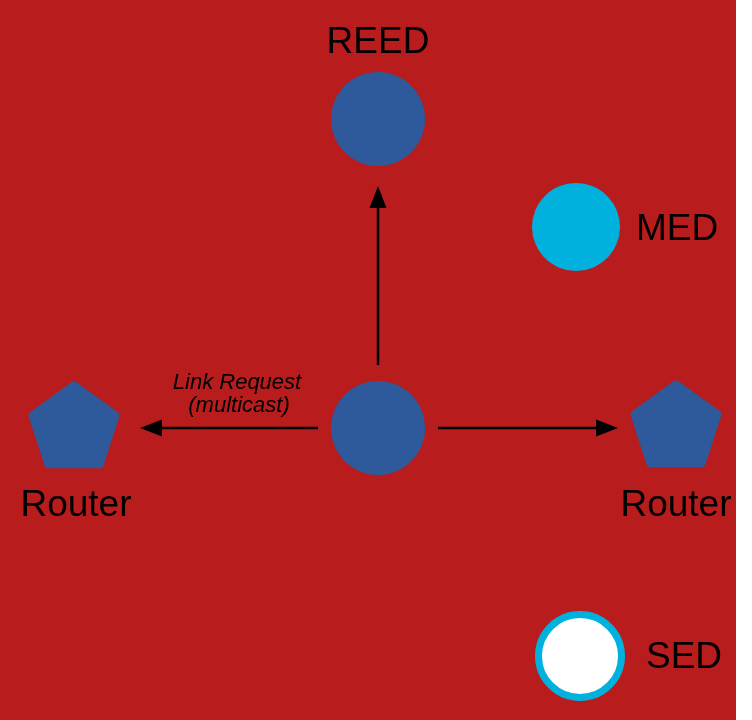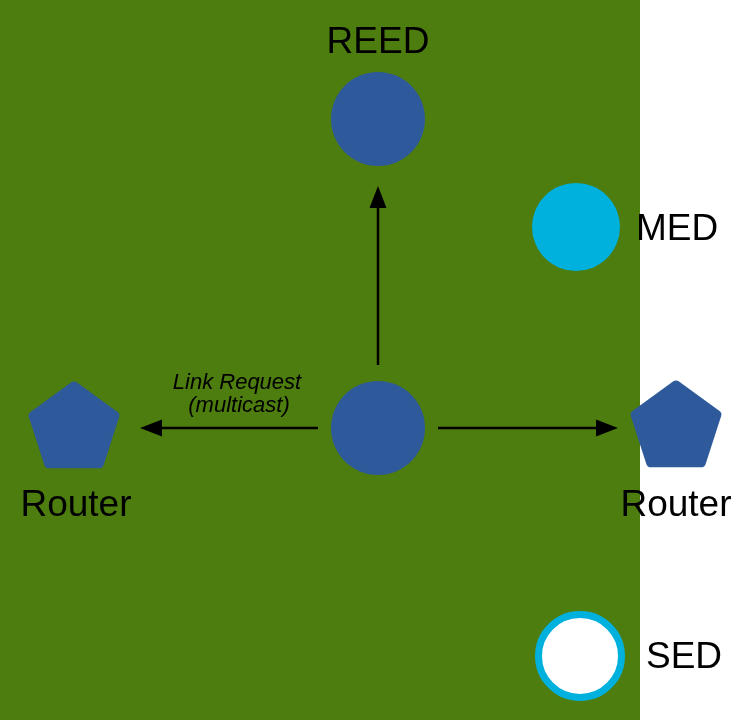--- a/index.html
+++ b/index.html
@@ -5,23 +5,23 @@
   html, body {
     margin: 0;
     padding: 0;
     width: 752px;
     height: 720px;
     background: #ffffff;
     overflow: hidden;
   }
   .stage {
     position: relative;
-    width: 640px;
+    width: 736px;
     height: 720px;
-    background: #4d7c0f;
+    background: #b91c1c;
   }
   svg {
     display: block;
   }
   .node-label {
     font-family: "Liberation Sans", sans-serif;
     font-size: 37px;
     font-weight: 400;
   }
   .annotation-label {

